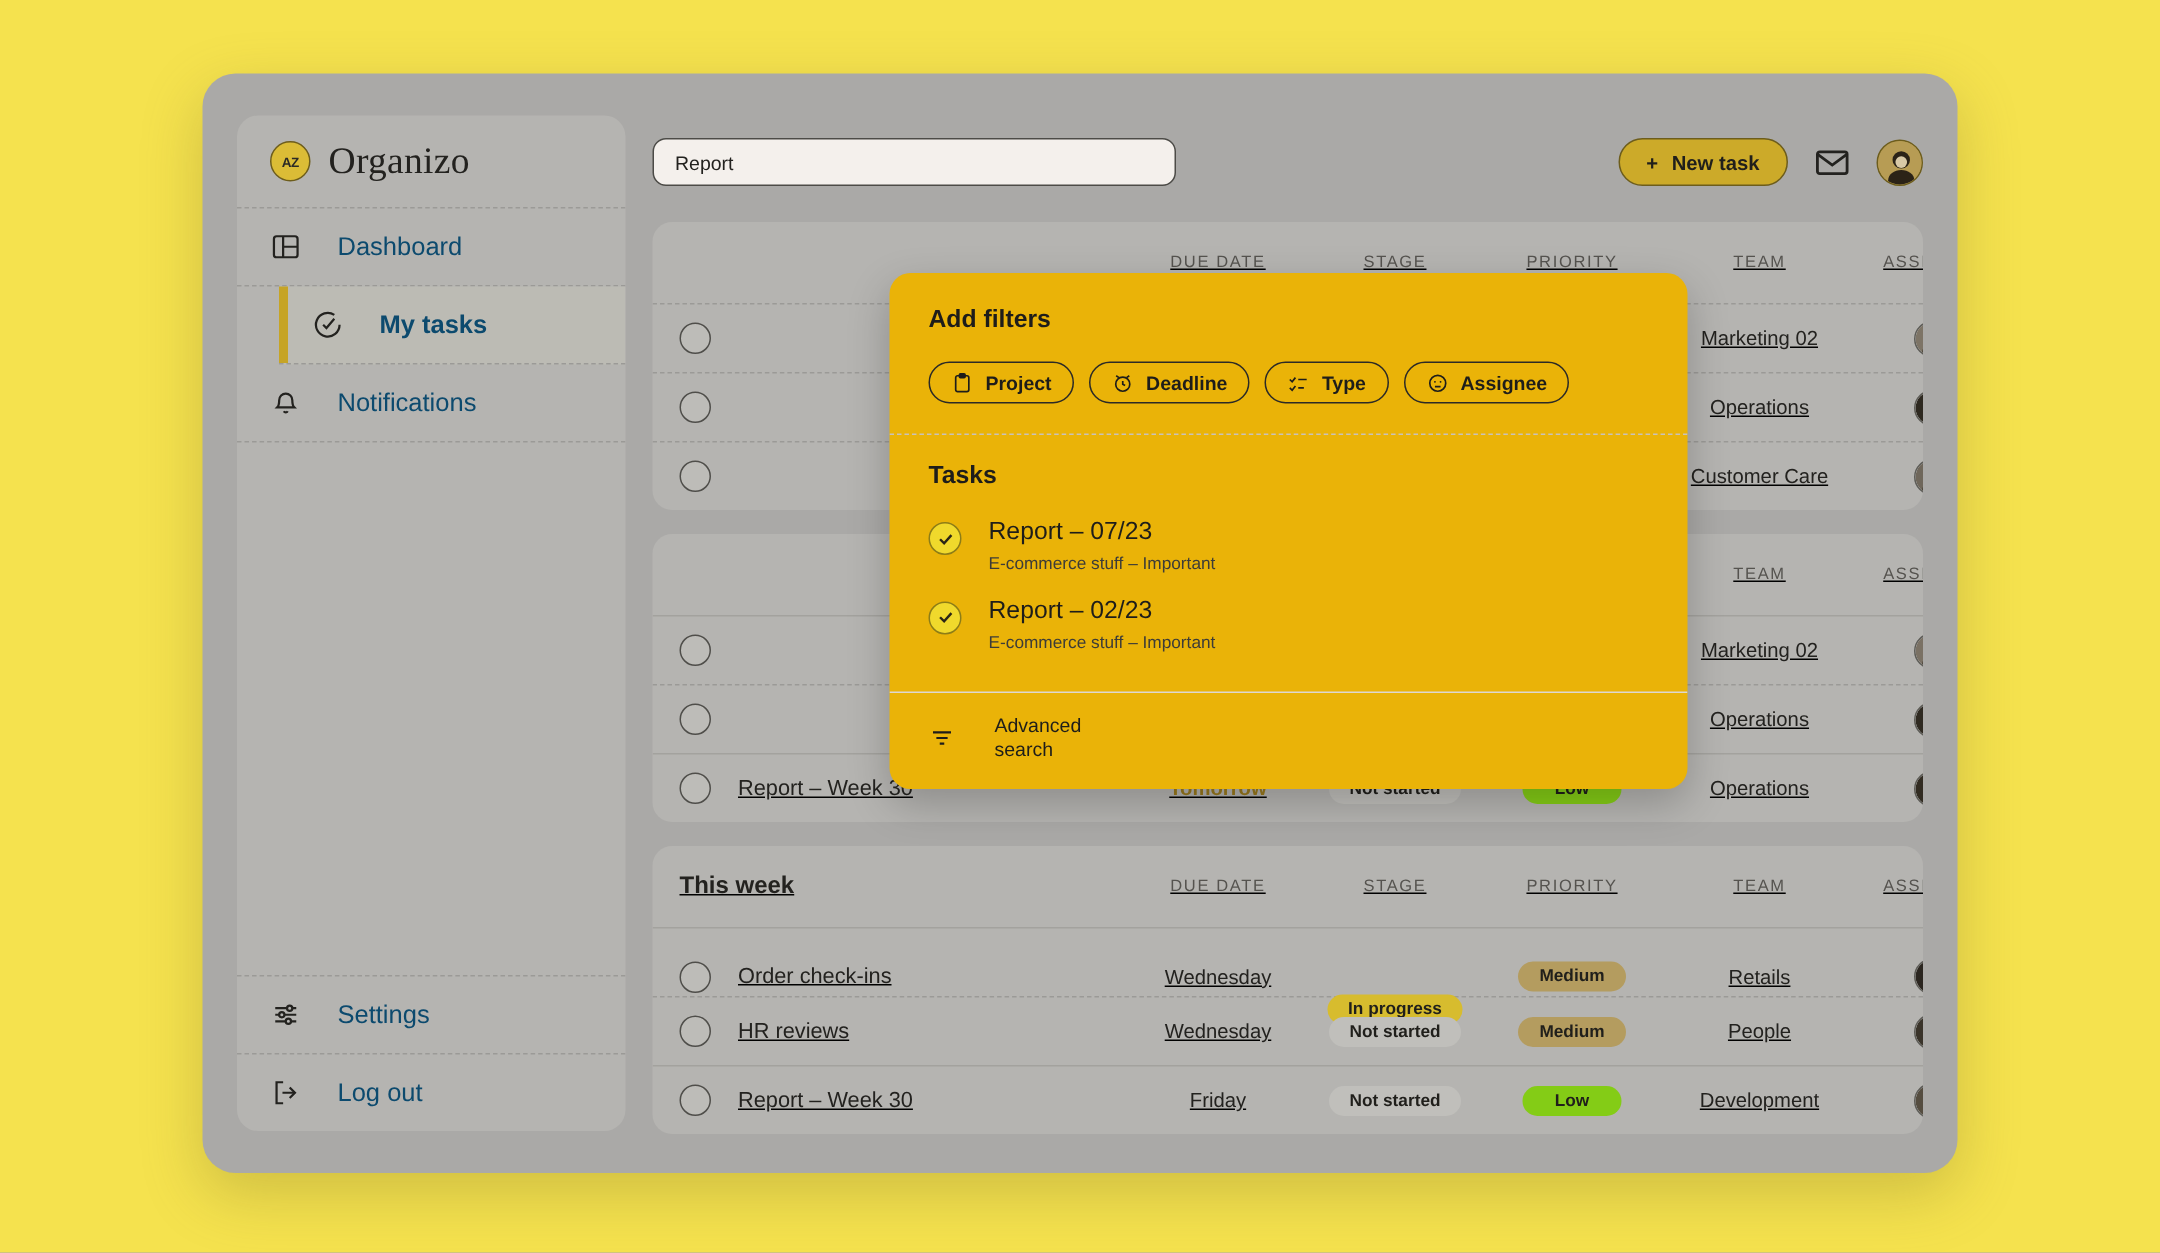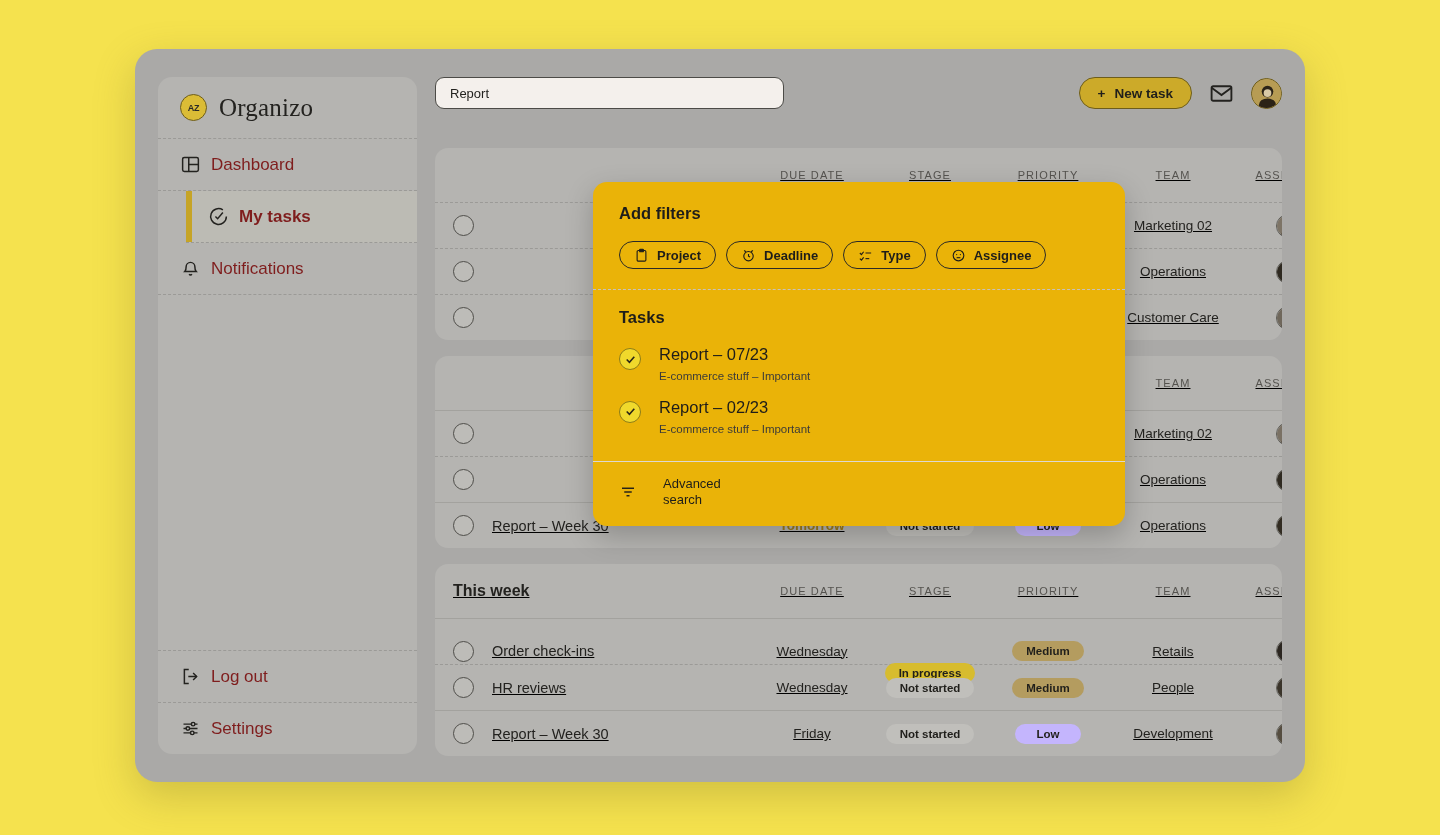--- a/index.html
+++ b/index.html
@@ -59,23 +59,23 @@
     font-family: "Liberation Serif", serif;
     font-size: 25px;
     color: #23221f;
     letter-spacing: 0.2px;
   }
 
   .nav-item {
     height: 52px;
     display: flex;
     align-items: center;
-    gap: 10px;
+    gap: 24px;
     padding: 0 22px;
-    color: #7f1d1d;
+    color: #0c4a6e;
     font-size: 17px;
     border-bottom: 1px dashed #9b9a97;
     position: relative;
   }
   .nav-item:last-child { border-bottom: none; }
   .nav-item.active {
     background: #bcbbb4;
     font-weight: 700;
     margin-left: 28px;
   }
@@ -95,21 +95,21 @@
   .sidebar-bottom .nav-item { border-bottom: none; border-top: 1px dashed #9b9a97; }
 
   
   .topbar {
     position: absolute;
     left: 300px;
     top: 28px;
     right: 23px;
     height: 62px;
     display: flex;
-    align-items: flex-start;
+    align-items: center;
     gap: 14px;
   }
   .search-input {
     width: 349px;
     height: 32px;
     border-radius: 9px;
     border: 1px solid #4c4b47;
     background: #f4f0ec;
     padding: 0 14px;
     font-family: "Liberation Sans", sans-serif;
@@ -207,21 +207,21 @@
     border-radius: 12px;
     font-size: 11.5px;
     font-weight: 700;
     color: #201f1b;
     min-width: 66px;
   }
   .badge.not-started { background: #c0bfbb; }
   .badge.in-progress { background: #d7bc2e; margin-top: 44px; }
   .badge.high { background: #a5822c; }
   .badge.medium { background: #b49c5f; }
-  .badge.low { background: #c4b5fd; }
+  .badge.low { background: #84cc16; }
 
   .av {
     width: 24px; height: 24px;
     border-radius: 50%;
     margin: 0 auto;
     display: block;
     border: 1px solid #5d5c57;
   }
 
   
@@ -325,36 +325,36 @@
       <svg class="nav-icon" viewBox="0 0 24 24" fill="none" stroke="#23221f" stroke-width="1.7">
         <path d="M7 10a5 5 0 0 1 10 0c0 4 1.5 5.5 1.5 5.5H5.5S7 14 7 10z"></path>
           <path d="M10.5 18.5a1.7 1.7 0 0 0 3 0"></path>
       </svg>
       <span>Notifications</span>
     </div>
 
     <div class="sidebar-bottom">
       <div class="nav-item">
         <svg class="nav-icon" viewBox="0 0 24 24" fill="none" stroke="#23221f" stroke-width="1.7">
-          <path d="M10 4H5v16h5"></path>
-            <polyline points="15,8 19,12 15,16"></polyline>
-            <line x1="9.5" y1="12" x2="19" y2="12"></line>
-        </svg>
-        <span>Log out</span>
-      </div>
-      <div class="nav-item">
-        <svg class="nav-icon" viewBox="0 0 24 24" fill="none" stroke="#23221f" stroke-width="1.7">
           <line x1="4" y1="7" x2="20" y2="7"></line>
             <circle cx="15" cy="7" r="2" fill="#b5b4b1"></circle>
           <line x1="4" y1="12" x2="20" y2="12"></line>
             <circle cx="9" cy="12" r="2" fill="#b5b4b1"></circle>
           <line x1="4" y1="17" x2="20" y2="17"></line>
             <circle cx="14" cy="17" r="2" fill="#b5b4b1"></circle>
         </svg>
         <span>Settings</span>
+      </div>
+      <div class="nav-item">
+        <svg class="nav-icon" viewBox="0 0 24 24" fill="none" stroke="#23221f" stroke-width="1.7">
+          <path d="M10 4H5v16h5"></path>
+            <polyline points="15,8 19,12 15,16"></polyline>
+            <line x1="9.5" y1="12" x2="19" y2="12"></line>
+        </svg>
+        <span>Log out</span>
       </div>
     </div>
   </aside>
 
   <div class="topbar">
     <input class="search-input" value="Report" placeholder="Search" style="">
     <div class="topbar-right">
       <button class="new-task-btn">
         <span>+</span>
         <span>New task</span>

